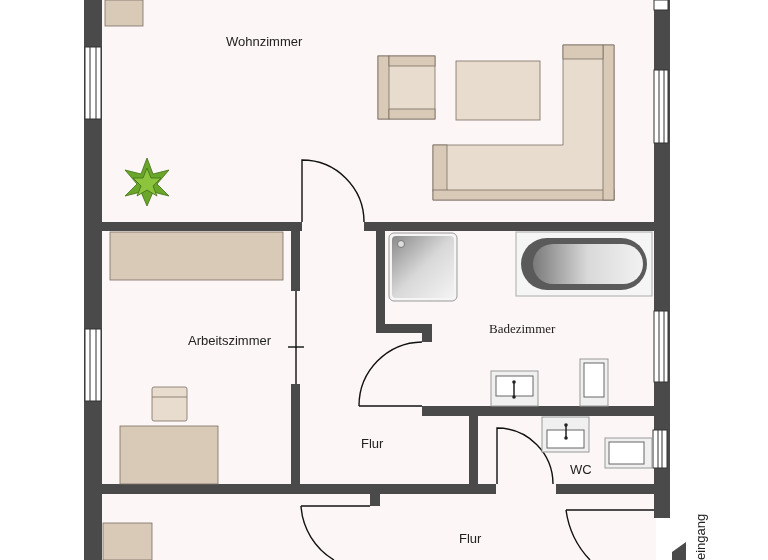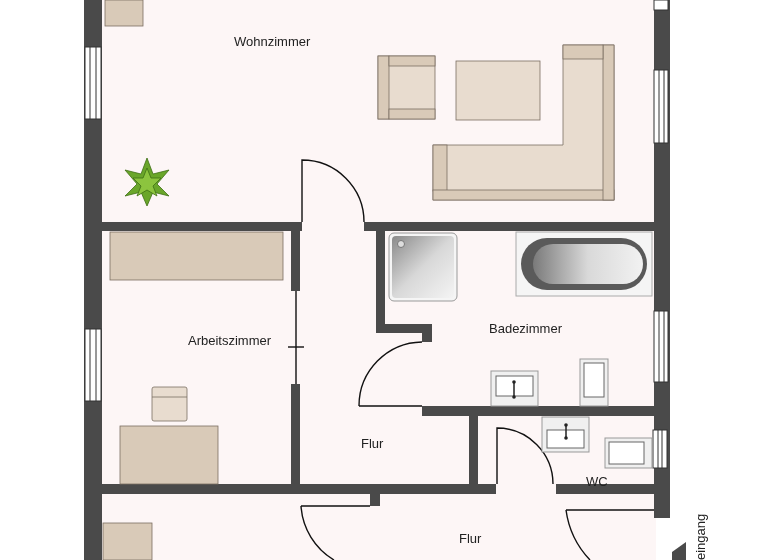--- a/index.html
+++ b/index.html
@@ -153,19 +153,19 @@
       <circle cx="566" cy="438" r="1.8" fill="#222"></circle>
   </g>
   <g>
     <rect x="605" y="438" width="47" height="30" fill="#f0f0f0" stroke="#999"></rect>
     <rect x="609" y="442" width="35" height="22" fill="#fff" stroke="#666"></rect>
   </g>
 
   <polygon points="672,552 686,542 686,560 672,560" fill="#4a4a4a"></polygon>
 </svg>
 
-<div class="room-label" style="left:234px;top:34px;">Wohnzimmer</div>
+<div class="room-label" style="left:226px;top:34px;">Wohnzimmer</div>
 <div class="room-label" style="left:148px;top:333px;margin-left:40px;">Arbeitszimmer</div>
-<div class="room-label" style="left:489px;top:321px;">Badezimmer</div>
+<div class="room-label" style="left:489px;top:321px;font-family:Liberation Serif, serif;">Badezimmer</div>
 <div class="room-label" style="left:361px;top:436px;">Flur</div>
-<div class="room-label" style="left:586px;top:462px;margin-top:12px;">WC</div>
+<div class="room-label" style="left:570px;top:462px;">WC</div>
 <div class="room-label" style="left:459px;top:531px;">Flur</div>
 <div class="entry-label" style="left:693px;top:560px;">eingang</div>
 
 </body></html>

